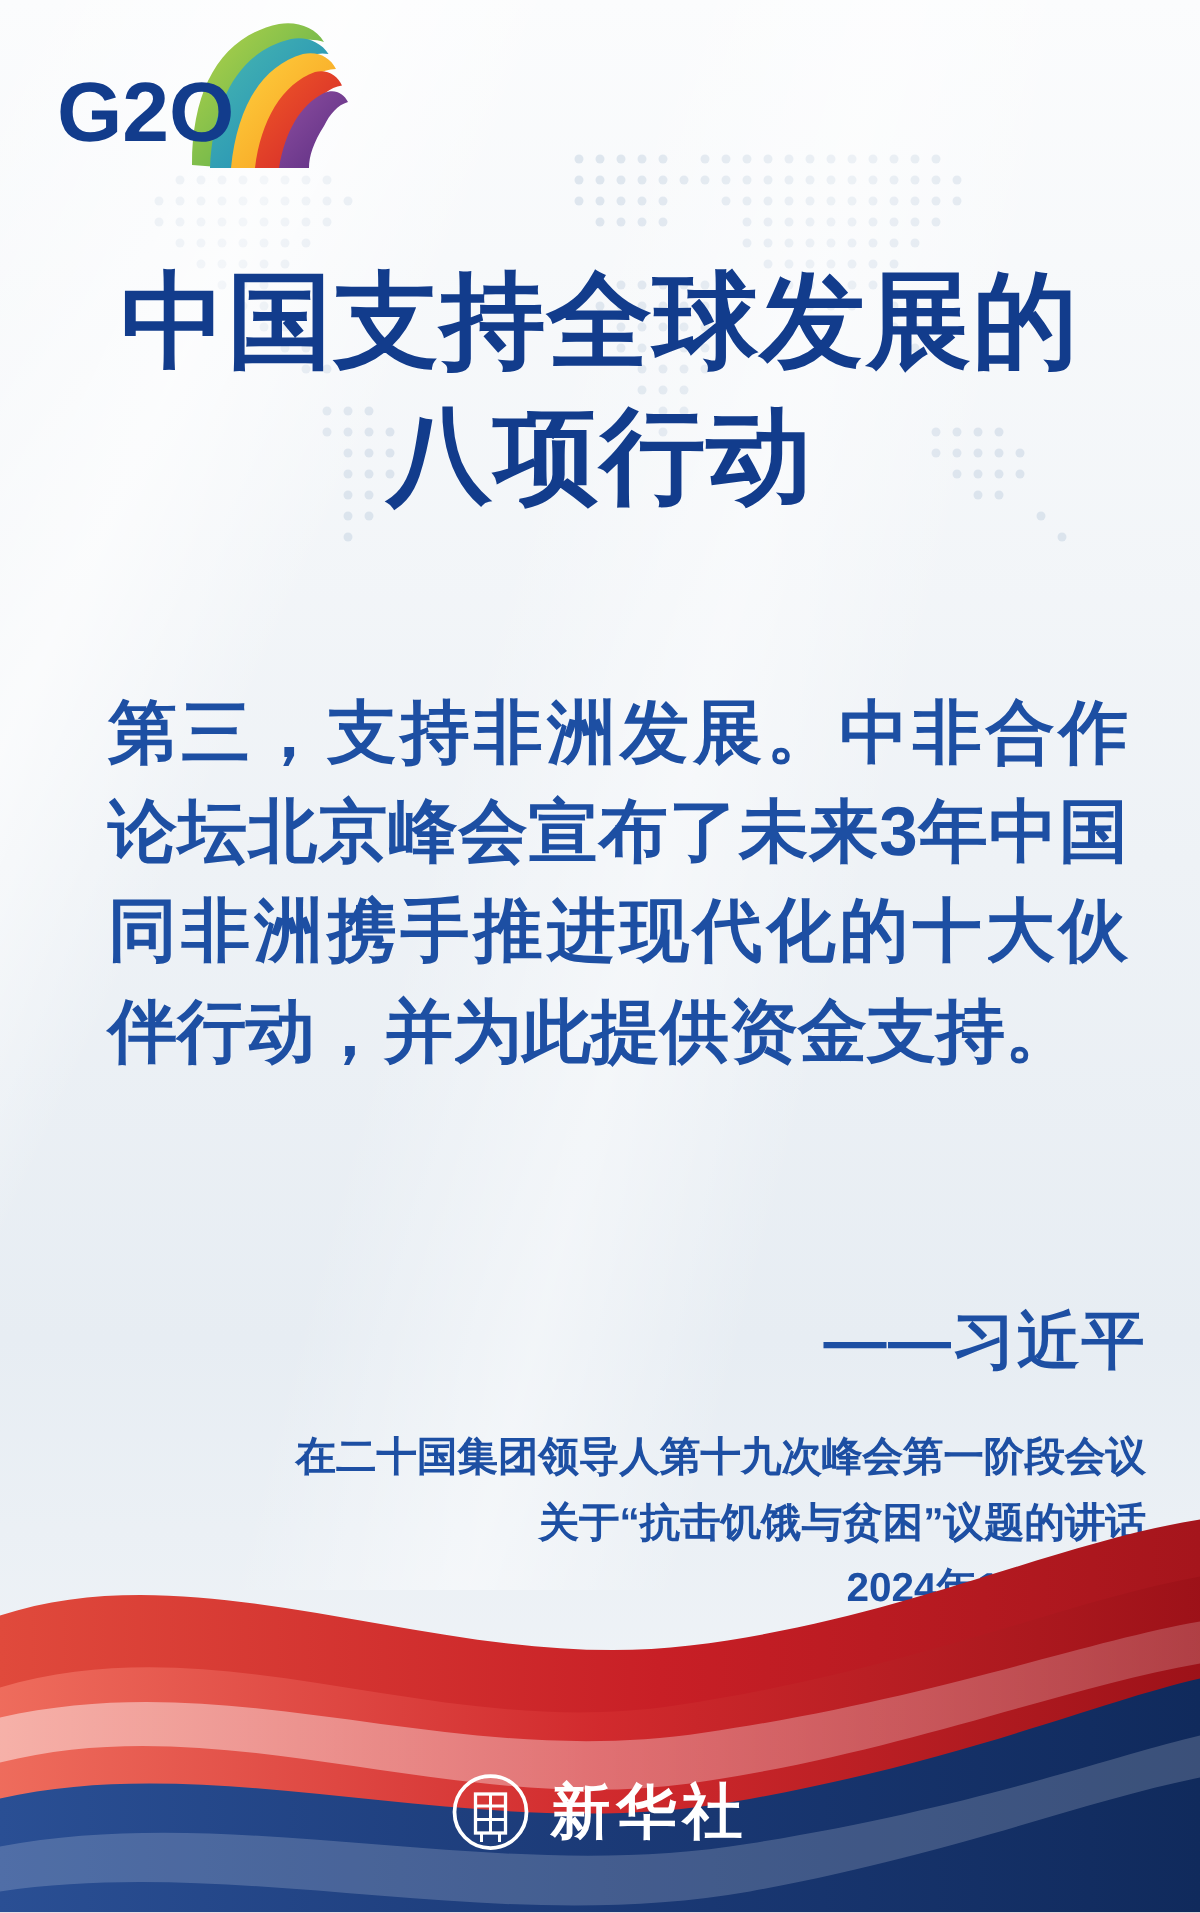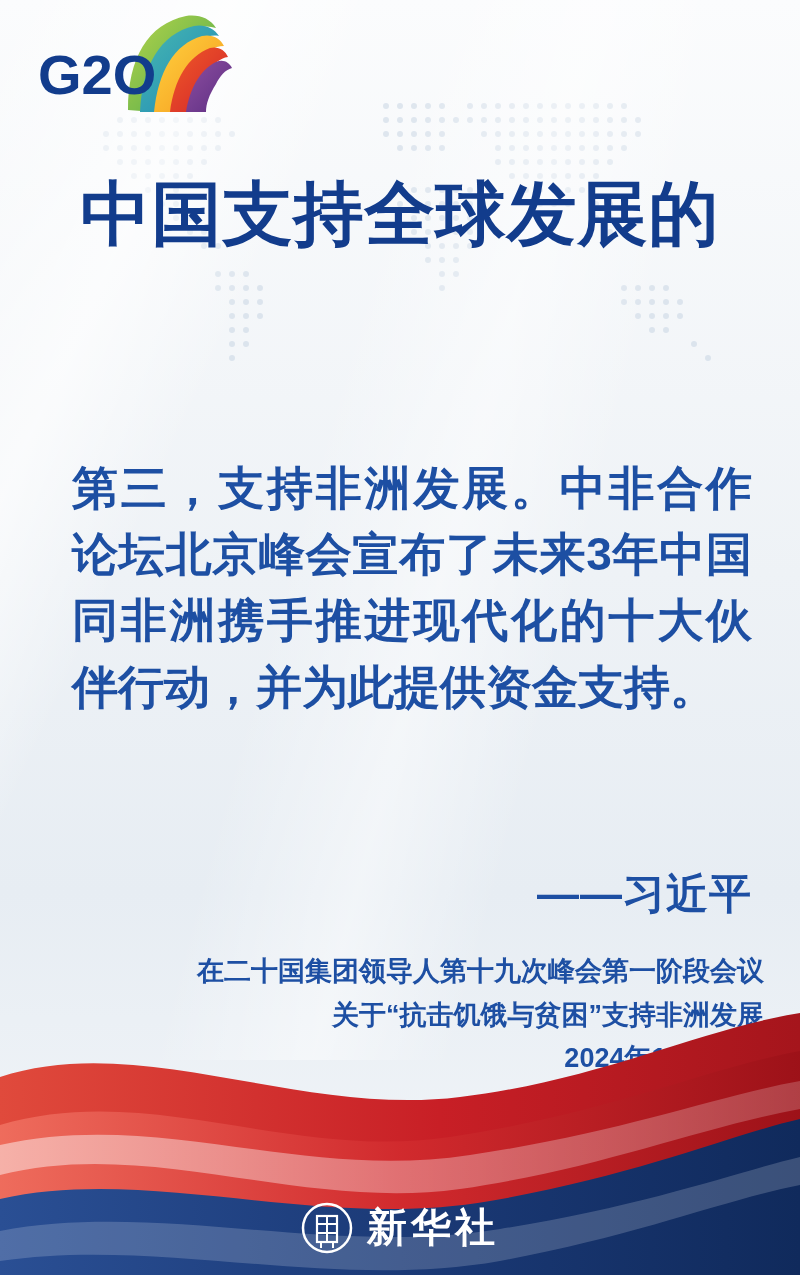--- a/index.html
+++ b/index.html
@@ -79,21 +79,21 @@
     font-size: 46px;
     font-weight: bold;
     line-height: 1.44;
     letter-spacing: 0px;
     text-align: justify;
   }
 
   
   .attribution {
     position: absolute;
-    right: 48px;
+    right: 36px;
     top: 866px;
     width: 700px;
     text-align: right;
     color: #1d4fa3;
     font-size: 42px;
     font-weight: bold;
     letter-spacing: 1px;
   }
   .source {
     position: absolute;
@@ -105,21 +105,21 @@
     font-size: 27px;
     font-weight: bold;
     line-height: 1.62;
   }
   .source div { display: block; text-align: right; }
 
   
   .footer-brand {
     position: absolute;
     left: 0;
-    bottom: 20px;
+    bottom: 40px;
     width: 800px;
     display: flex;
     align-items: center;
     justify-content: center;
     gap: 14px;
   }
   .brand-mark {
     width: 52px;
     height: 52px;
   }
@@ -396,29 +396,30 @@
         <path d="M30 98 C34 58 50 30 78 22 C88 20 96 24 100 32 C90 32 82 38 76 48 C62 66 58 80 56 98 Z" fill="url(#ribYel)"></path>
         <path d="M46 98 C50 66 64 42 86 34 C94 32 101 36 104 43 C96 44 89 50 84 59 C74 74 70 86 70 98 Z" fill="url(#ribRed)"></path>
         <path d="M62 98 C66 74 76 56 92 48 C99 45 105 48 108 54 C101 56 96 62 92 70 C85 81 82 90 82 98 Z" fill="url(#ribPur)"></path>
       </g>
       <text x="10" y="86" font-family="'Liberation Sans',sans-serif" font-size="56" font-weight="bold" fill="#123c8c">G2O</text>
     </svg>
   </div>
 
   <div class="headline">
     <span class="l1">中国支持全球发展的</span>
+    <span class="l2">八项行动</span>
   </div>
 
   <div class="body-text">第三，支持非洲发展。中非合作论坛北京峰会宣布了未来3年中国同非洲携手推进现代化的十大伙伴行动，并为此提供资金支持。</div>
 
   <div class="attribution">——习近平</div>
 
   <div class="source">
     <div>在二十国集团领导人第十九次峰会第一阶段会议</div>
-    <div>关于“抗击饥饿与贫困”支持非洲发展</div>
+    <div>关于“抗击饥饿与贫困”议题的讲话</div>
     <div>2024年11月18日</div>
   </div>
 
   <svg class="bg-waves" viewBox="0 0 800 290" preserveAspectRatio="none" aria-hidden="true">
     <defs>
       <linearGradient id="wRedA" x1="0" y1="0" x2="1" y2="0">
         <stop offset="0%" stop-color="#e04a3c"></stop>
           <stop offset="55%" stop-color="#c81f26"></stop>
           <stop offset="100%" stop-color="#a5151c"></stop>
       </linearGradient>

